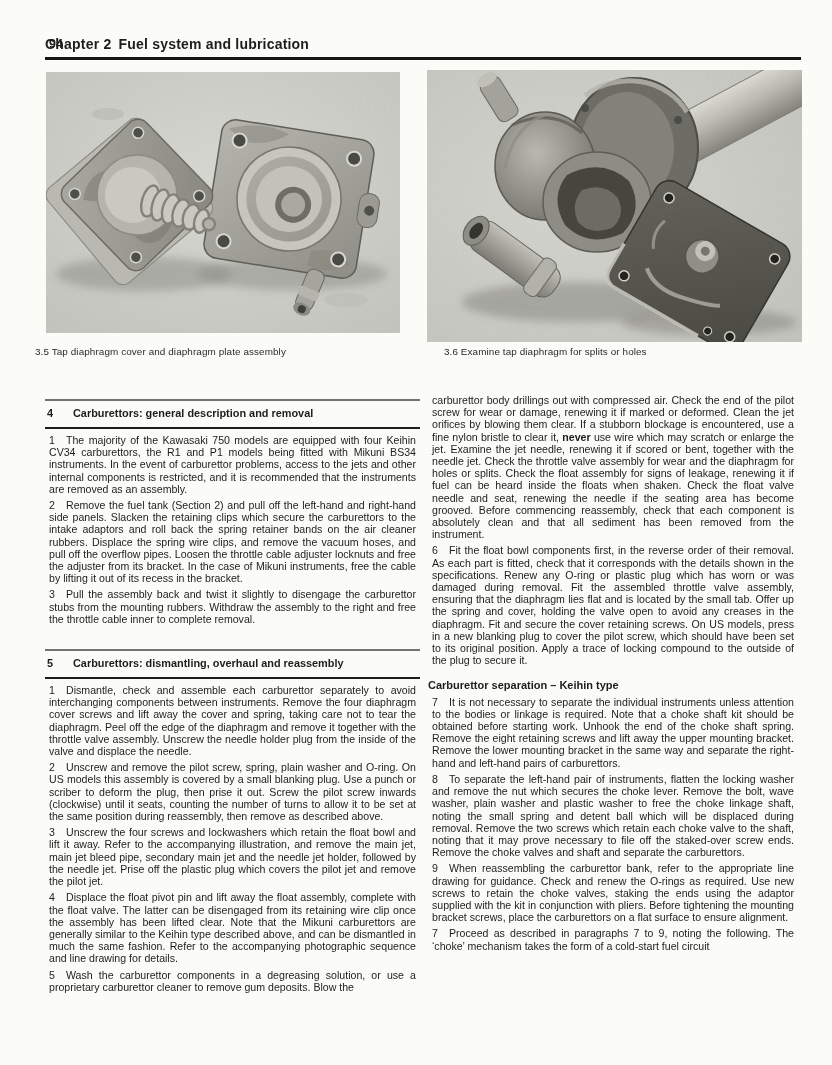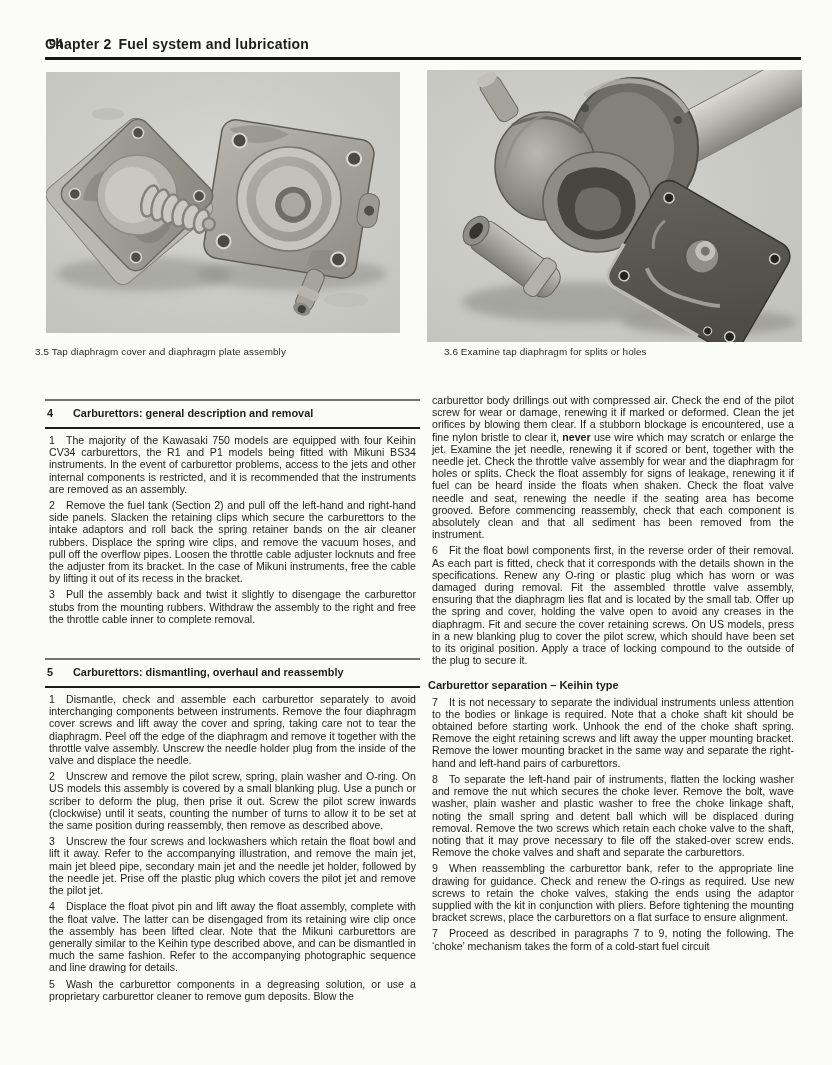--- a/index.html
+++ b/index.html
@@ -24,21 +24,21 @@
   .cap-right{left:428px;margin-left:16px;}
 
   
   .cols{position:absolute;left:45px;top:388px;width:753px;display:flex;gap:8px;}
   .col-l{width:375px;margin-top:11px;}
   .col-r{width:370px;margin-top:2px;}
 
   .sect-head{border-top:2px solid #737373;border-bottom:2px solid #1c1c1a;
              padding:6px 2px 7px 2px;font-weight:bold;font-size:10.9px;line-height:13px;
              margin:0 0 5px 0;}
-  .sect-head.mt{margin-top:33px;}
+  .sect-head.mt{margin-top:24px;}
   .snum{display:inline-block;min-width:26px;}
 
   .para{margin:4px;font-size:10.6px;line-height:12.2px;text-align:justify;}
   .pnum{display:inline-block;min-width:17px;}
   .subhead{margin:13px 0 0 0;font-weight:bold;font-size:11px;line-height:12.2px;}
   b{font-weight:bold;}
 </style>
 </head>
 <body>
 

